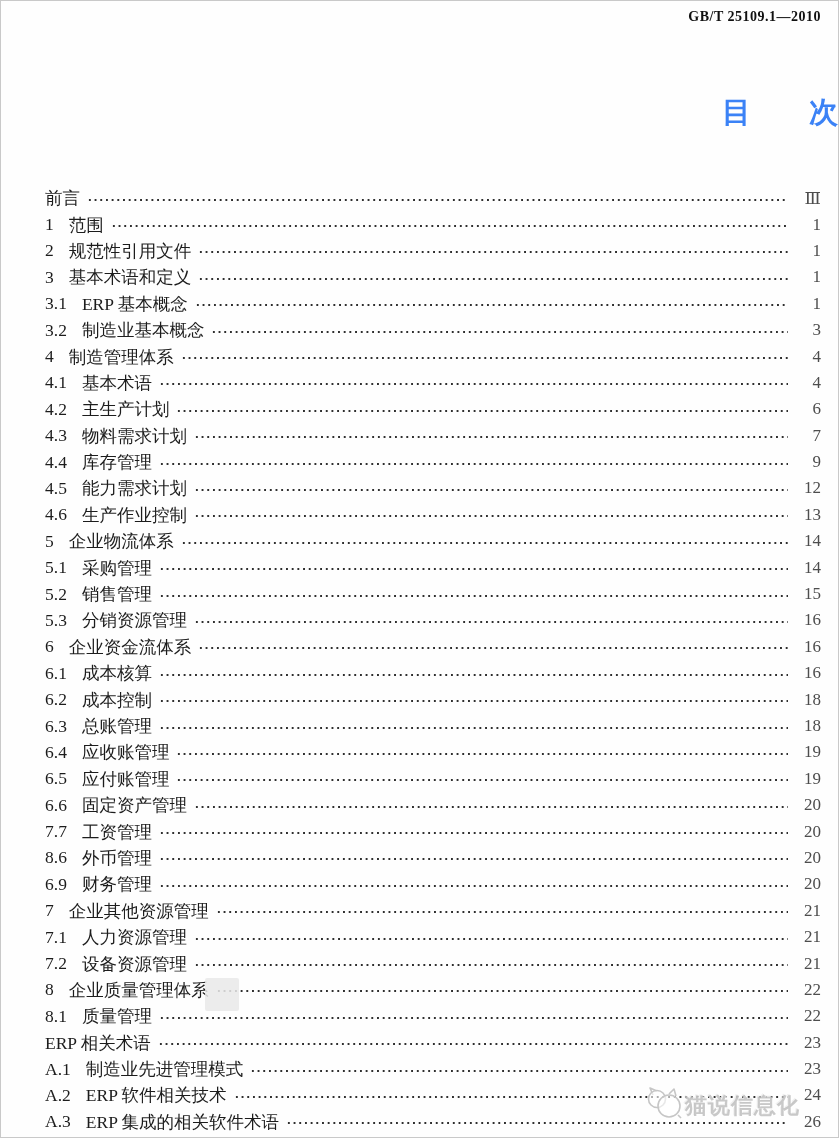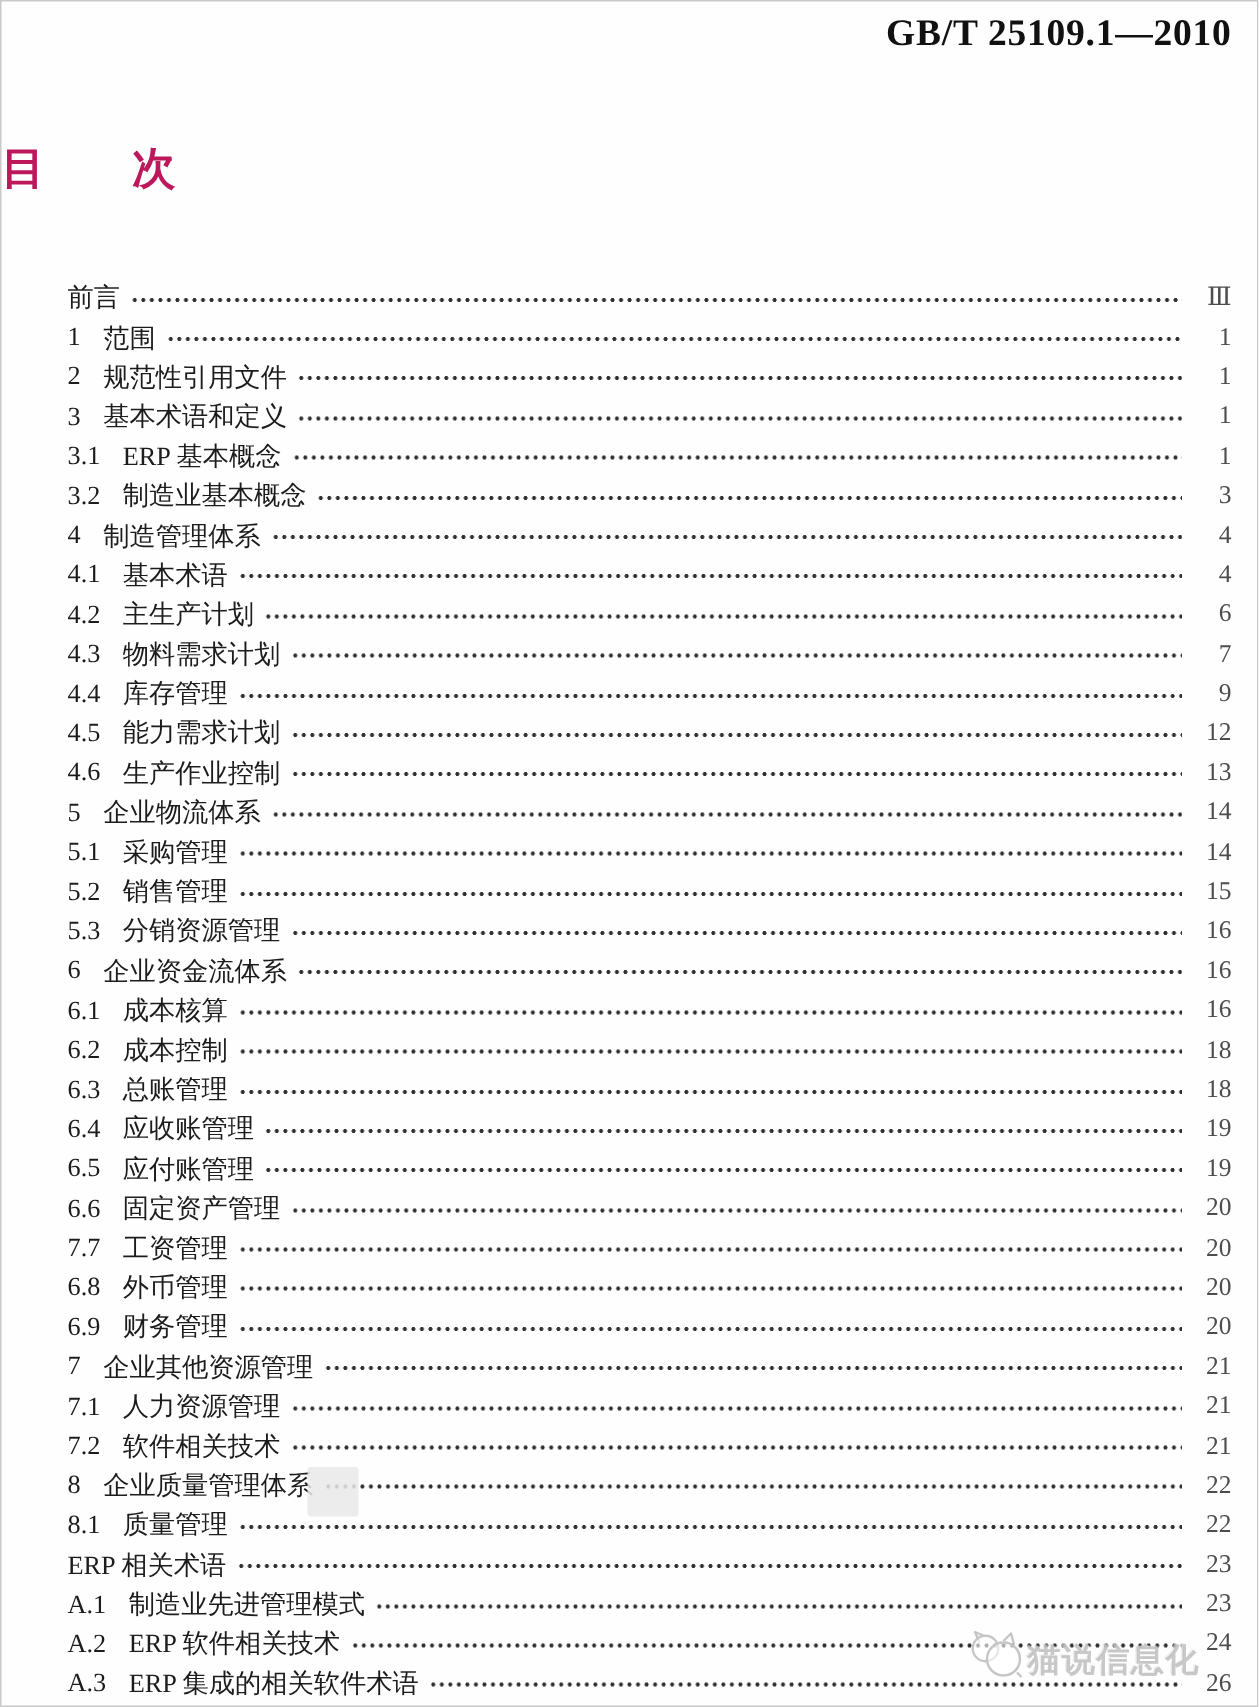--- a/index.html
+++ b/index.html
@@ -11,36 +11,36 @@
     background: #fefefe;
     border: 1px solid #c9c9c9;
     overflow: hidden;
     font-family: "Liberation Serif", "DejaVu Serif", serif;
     color: #1c1c1c;
   }
   .doc-code {
     position: absolute;
     top: 8px;
     right: 17px;
-    font-size: 25px;
+    font-size: 14px;
     font-weight: bold;
     letter-spacing: 0.5px;
     color: #111;
     white-space: nowrap;
   }
   .doc-title {
     position: absolute;
     top: 92px;
     left: 0;
     width: 100%;
     margin: 0;
-    text-align: left;
+    text-align: right;
     font-size: 29px;
     font-weight: bold;
-    color: #be185d;
+    color: #3b82f6;
     white-space: pre;
   }
   .toc {
     position: absolute;
     top: 184px;
     left: 44px;
     right: 17px;
   }
   .toc-row {
     display: flex;
@@ -277,21 +277,21 @@
     </div>
 
     <div class="toc-row">
       <span class="toc-num">7.7</span>
       <span class="toc-title">工资管理</span>
       <span class="toc-leader"></span>
       <span class="toc-page">20</span>
     </div>
 
     <div class="toc-row">
-      <span class="toc-num">6.8</span>
+      <span class="toc-num">8.6</span>
       <span class="toc-title">外币管理</span>
       <span class="toc-leader"></span>
       <span class="toc-page">20</span>
     </div>
 
     <div class="toc-row">
       <span class="toc-num">6.9</span>
       <span class="toc-title">财务管理</span>
       <span class="toc-leader"></span>
       <span class="toc-page">20</span>
@@ -306,21 +306,21 @@
 
     <div class="toc-row">
       <span class="toc-num">7.1</span>
       <span class="toc-title">人力资源管理</span>
       <span class="toc-leader"></span>
       <span class="toc-page">21</span>
     </div>
 
     <div class="toc-row">
       <span class="toc-num">7.2</span>
-      <span class="toc-title">软件相关技术</span>
+      <span class="toc-title">设备资源管理</span>
       <span class="toc-leader"></span>
       <span class="toc-page">21</span>
     </div>
 
     <div class="toc-row">
       <span class="toc-num">8</span>
       <span class="toc-title">企业质量管理体系</span>
       <span class="toc-leader"></span>
       <span class="toc-page">22</span>
     </div>

